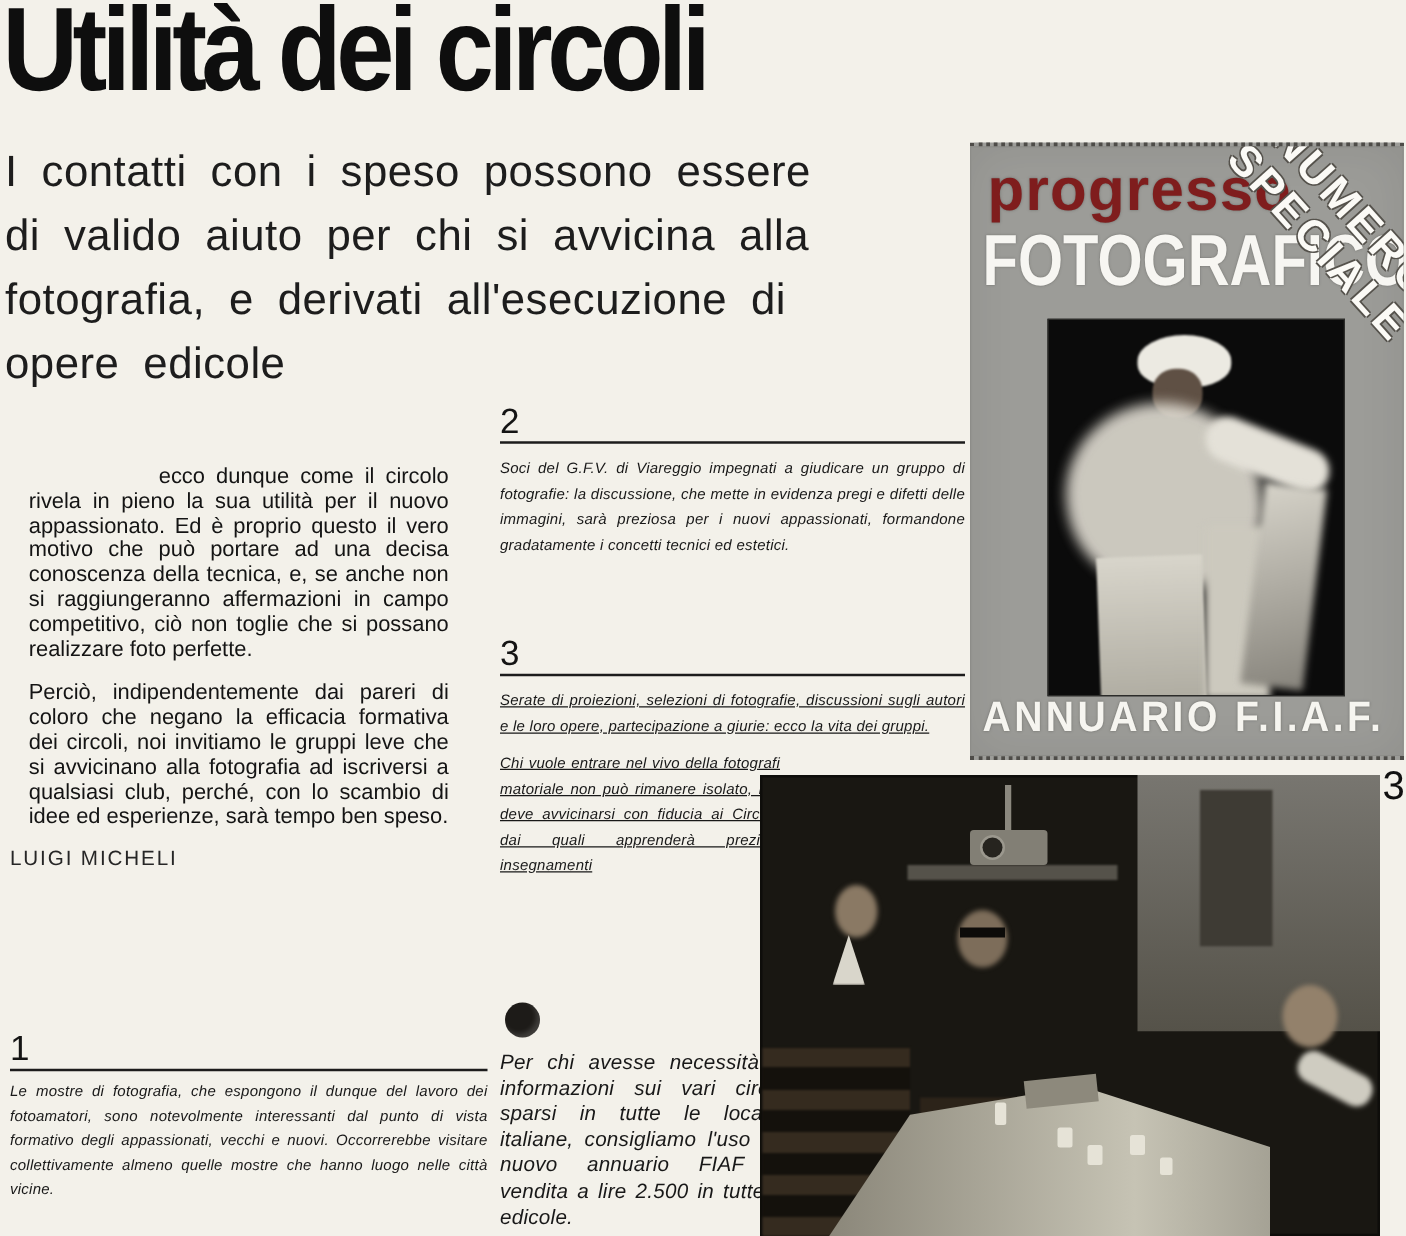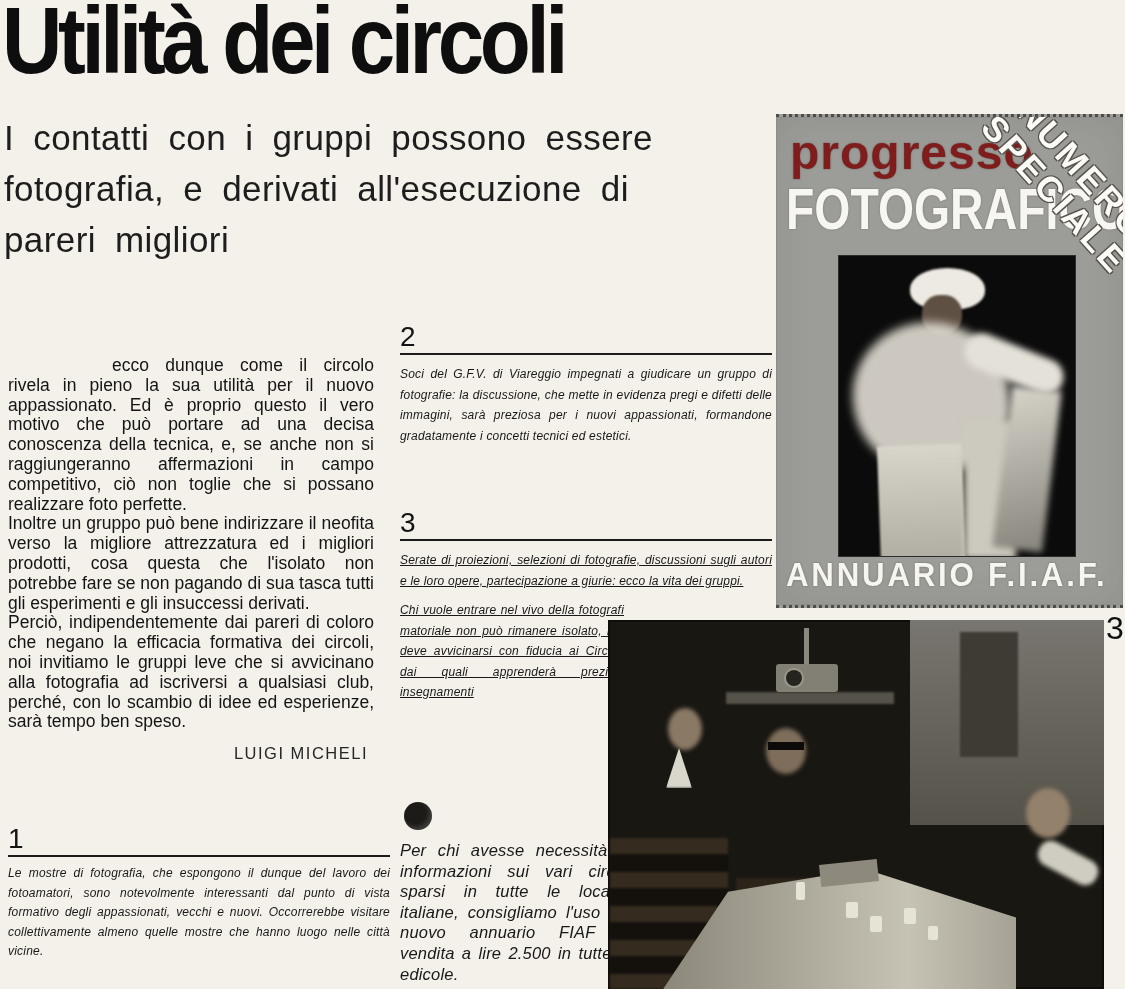--- a/index.html
+++ b/index.html
@@ -27,24 +27,24 @@
     position:absolute;left:4px;top:112px;width:780px;
     font-size:35px;line-height:51px;font-weight:400;
     color:#1d1d1d;letter-spacing:0.4px;word-spacing:9px;
   }
   
   .bodycol{
     position:absolute;left:8px;top:356px;width:366px;
     font-size:17.5px;line-height:19.8px;text-align:justify;
     color:#141414;
   }
-  .bodycol p{margin:0;}
+  .bodycol p{margin:15px;}
   .bodycol p.lead{text-indent:104px;}
   .byline{
-    margin-top:12px;text-align:right;padding-right:6px;
+    margin-top:12px;padding-right:6px;
     font-size:16.5px;letter-spacing:1.5px;color:#262626;
     font-style:normal;
   }
   
   .figblock{position:absolute;}
   .fig-number{font-size:28px;line-height:26px;color:#141414;}
   .fig-rule{border:0;border-top:2.5px solid #1c1c1c;margin:3px 0 0 0;}
   .fig-caption{
     margin-top:7px;font-style:italic;
     font-size:12px;line-height:19.5px;text-align:justify;
@@ -175,28 +175,28 @@
   }
 </style>
 </head>
 <body>
 
 <div class="page">
 
   <div class="headline">Utilità dei circoli</div>
 
   <div class="standfirst">
-    <div>I contatti con i gruppi possono essere</div>
+    <div>I contatti con i speso possono essere</div>
+    <div>di valido aiuto per chi si avvicina alla</div>
     <div>fotografia, e derivati all'esecuzione di</div>
-    <div>pareri migliori</div>
+    <div>opere edicole</div>
   </div>
 
   <div class="bodycol">
     <p class="lead">ecco dunque come il circolo rivela in pieno la sua utilità per il nuovo appassionato. Ed è proprio questo il vero motivo che può portare ad una decisa conoscenza della tecnica, e, se anche non si raggiungeranno affermazioni in campo competitivo, ciò non toglie che si possano realizzare foto perfette.</p>
-    <p>Inoltre un gruppo può bene indirizzare il neofita verso la migliore attrezzatura ed i migliori prodotti, cosa questa che l'isolato non potrebbe fare se non pagando di sua tasca tutti gli esperimenti e gli insuccessi derivati.</p>
     <p>Perciò, indipendentemente dai pareri di coloro che negano la efficacia formativa dei circoli, noi invitiamo le gruppi leve che si avvicinano alla fotografia ad iscriversi a qualsiasi club, perché, con lo scambio di idee ed esperienze, sarà tempo ben speso.</p>
     <div class="byline">LUIGI MICHELI</div>
   </div>
 
   <div class="figblock fig1">
     <div class="fig-number">1</div>
     <hr class="fig-rule">
     <div class="fig-caption">Le mostre di fotografia, che espongono il dunque del lavoro dei fotoamatori, sono notevolmente interessanti dal punto di vista formativo degli appassionati, vecchi e nuovi. Occorrerebbe visitare collettivamente almeno quelle mostre che hanno luogo nelle città vicine.</div>
   </div>
 

